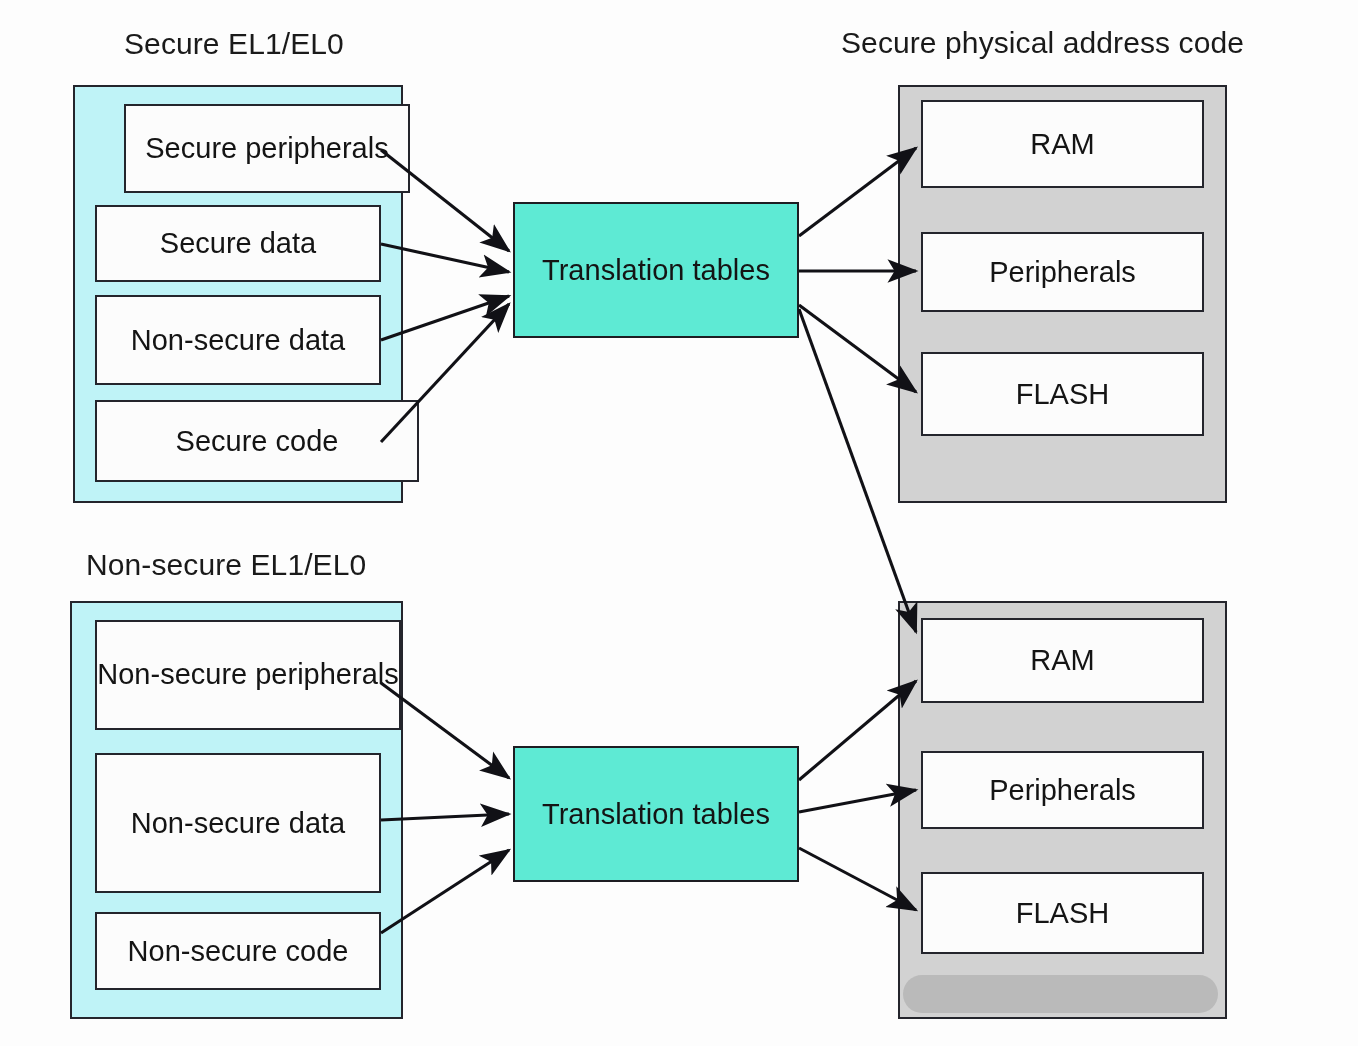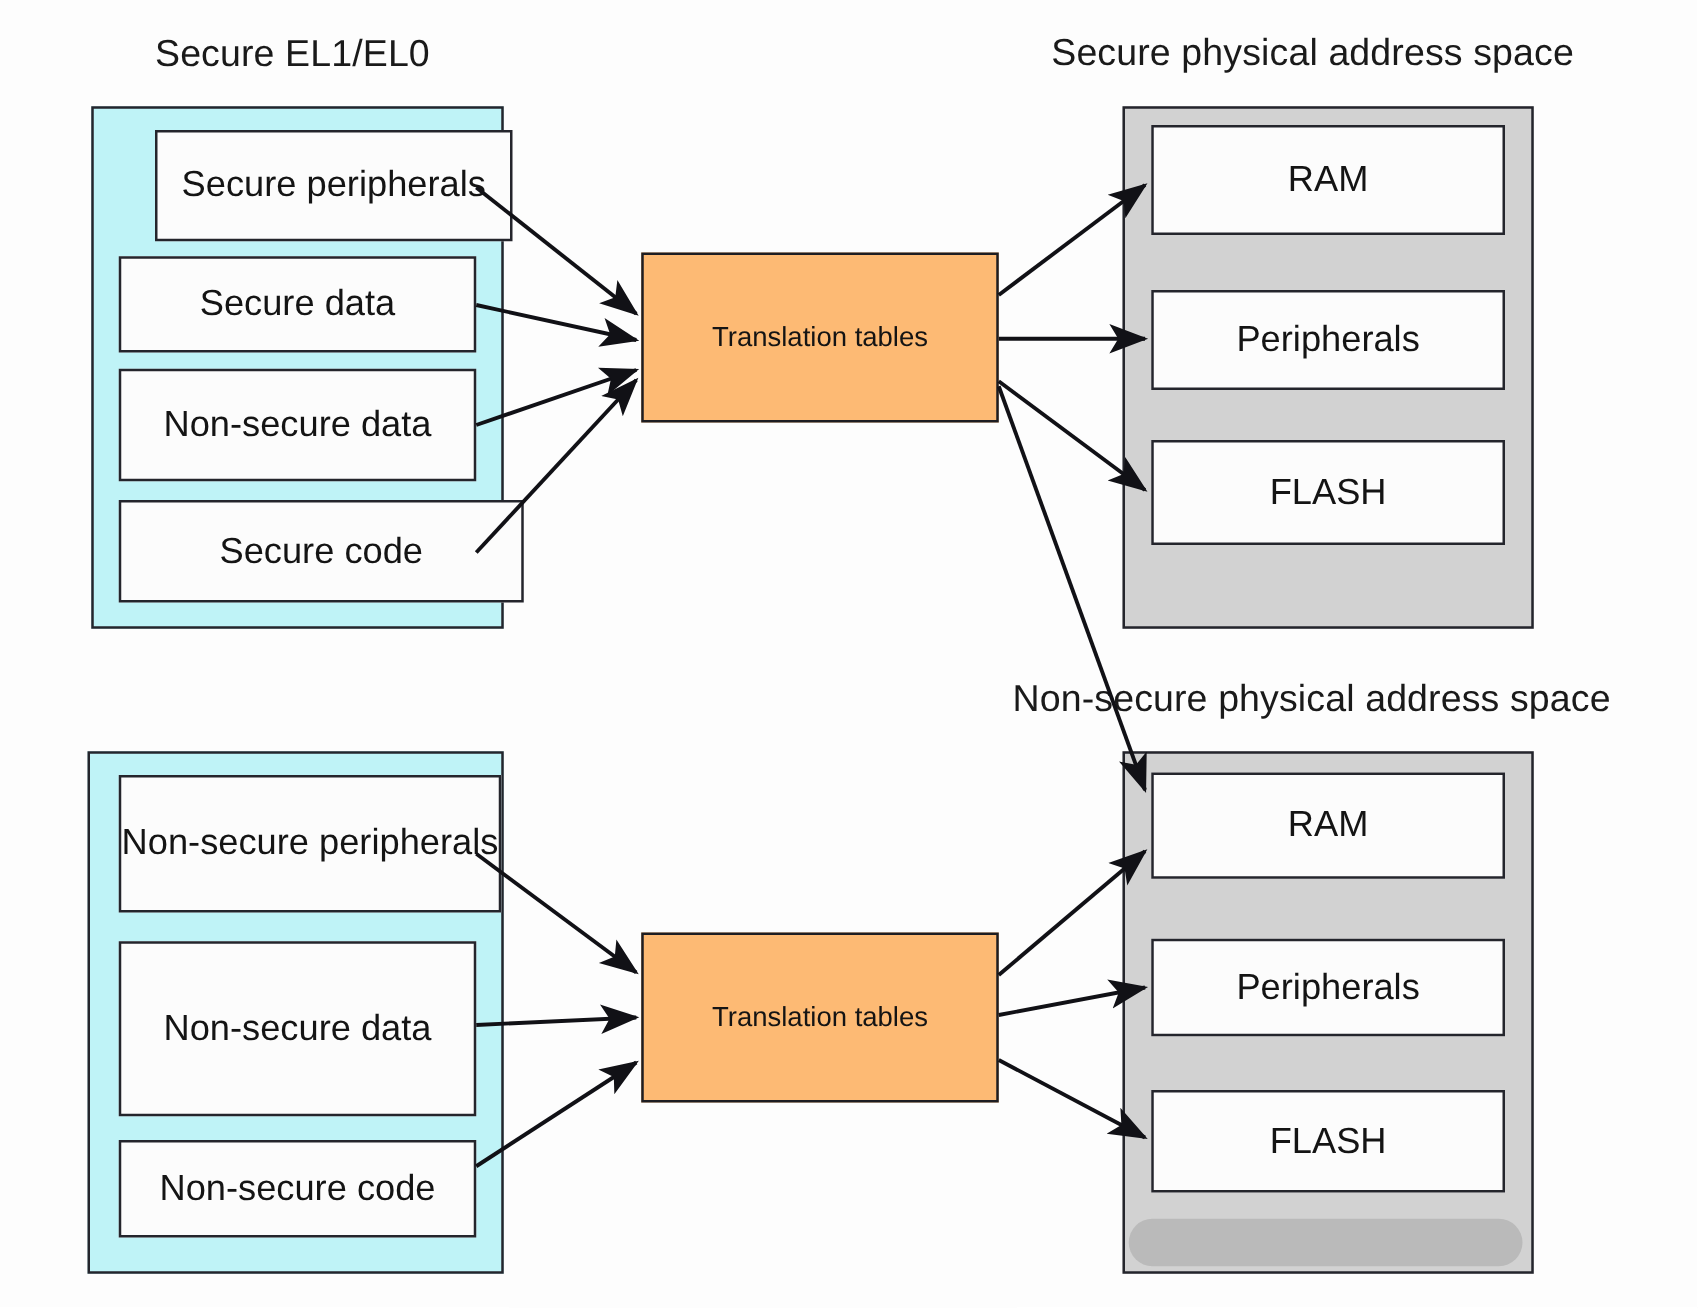--- a/index.html
+++ b/index.html
@@ -60,27 +60,27 @@
     text-align: center;
     font-size: 29px;
     color: #141414;
     line-height: 1.18;
     z-index: 3;
   }
   .leaf.two-line { line-height: 1.22; }
   
   .tt-box {
     position: absolute;
-    background: #fdba74;
+    background: #5eead4;
     border: 2.5px solid #1d1d22;
     box-sizing: border-box;
     display: flex;
     align-items: center;
     justify-content: center;
-    font-size: 22px;
+    font-size: 29px;
     color: #141414;
     z-index: 4;
   }
   
   .watermark {
     position: absolute;
     z-index: 9;
     font-size: 39px;
     font-weight: 700;
     color: rgba(255,255,255,0.92);
@@ -101,24 +101,24 @@
     pointer-events: none;
   }
 </style>
 </head>
 <body>
 
 <div id="page">
 
   <div class="caption" style="left:124px; top:27px;">Secure EL1/EL0</div>
 
-  <div class="caption" style="left:841px; top:26px;">Secure physical address space</div>
-
-
-  <div class="caption" style="left:810px; top:543px;">Non-secure physical address space</div>
+  <div class="caption" style="left:841px; top:26px;">Secure physical address code</div>
+
+  <div class="caption" style="left:86px; top:548px;">Non-secure EL1/EL0</div>
+
 
   <div class="world-box" style="left:73px; top:85px; width:330px; height:418px;"></div>
 
   <div class="leaf two-line" style="left:95px; top:104px; width:286px; height:89px;margin-left:29px;">
     <span>Secure peripherals</span>
   </div>
   <div class="leaf" style="left:95px; top:205px; width:286px; height:77px;">
     <span>Secure data</span>
   </div>
   <div class="leaf" style="left:95px; top:295px; width:286px; height:90px;">

